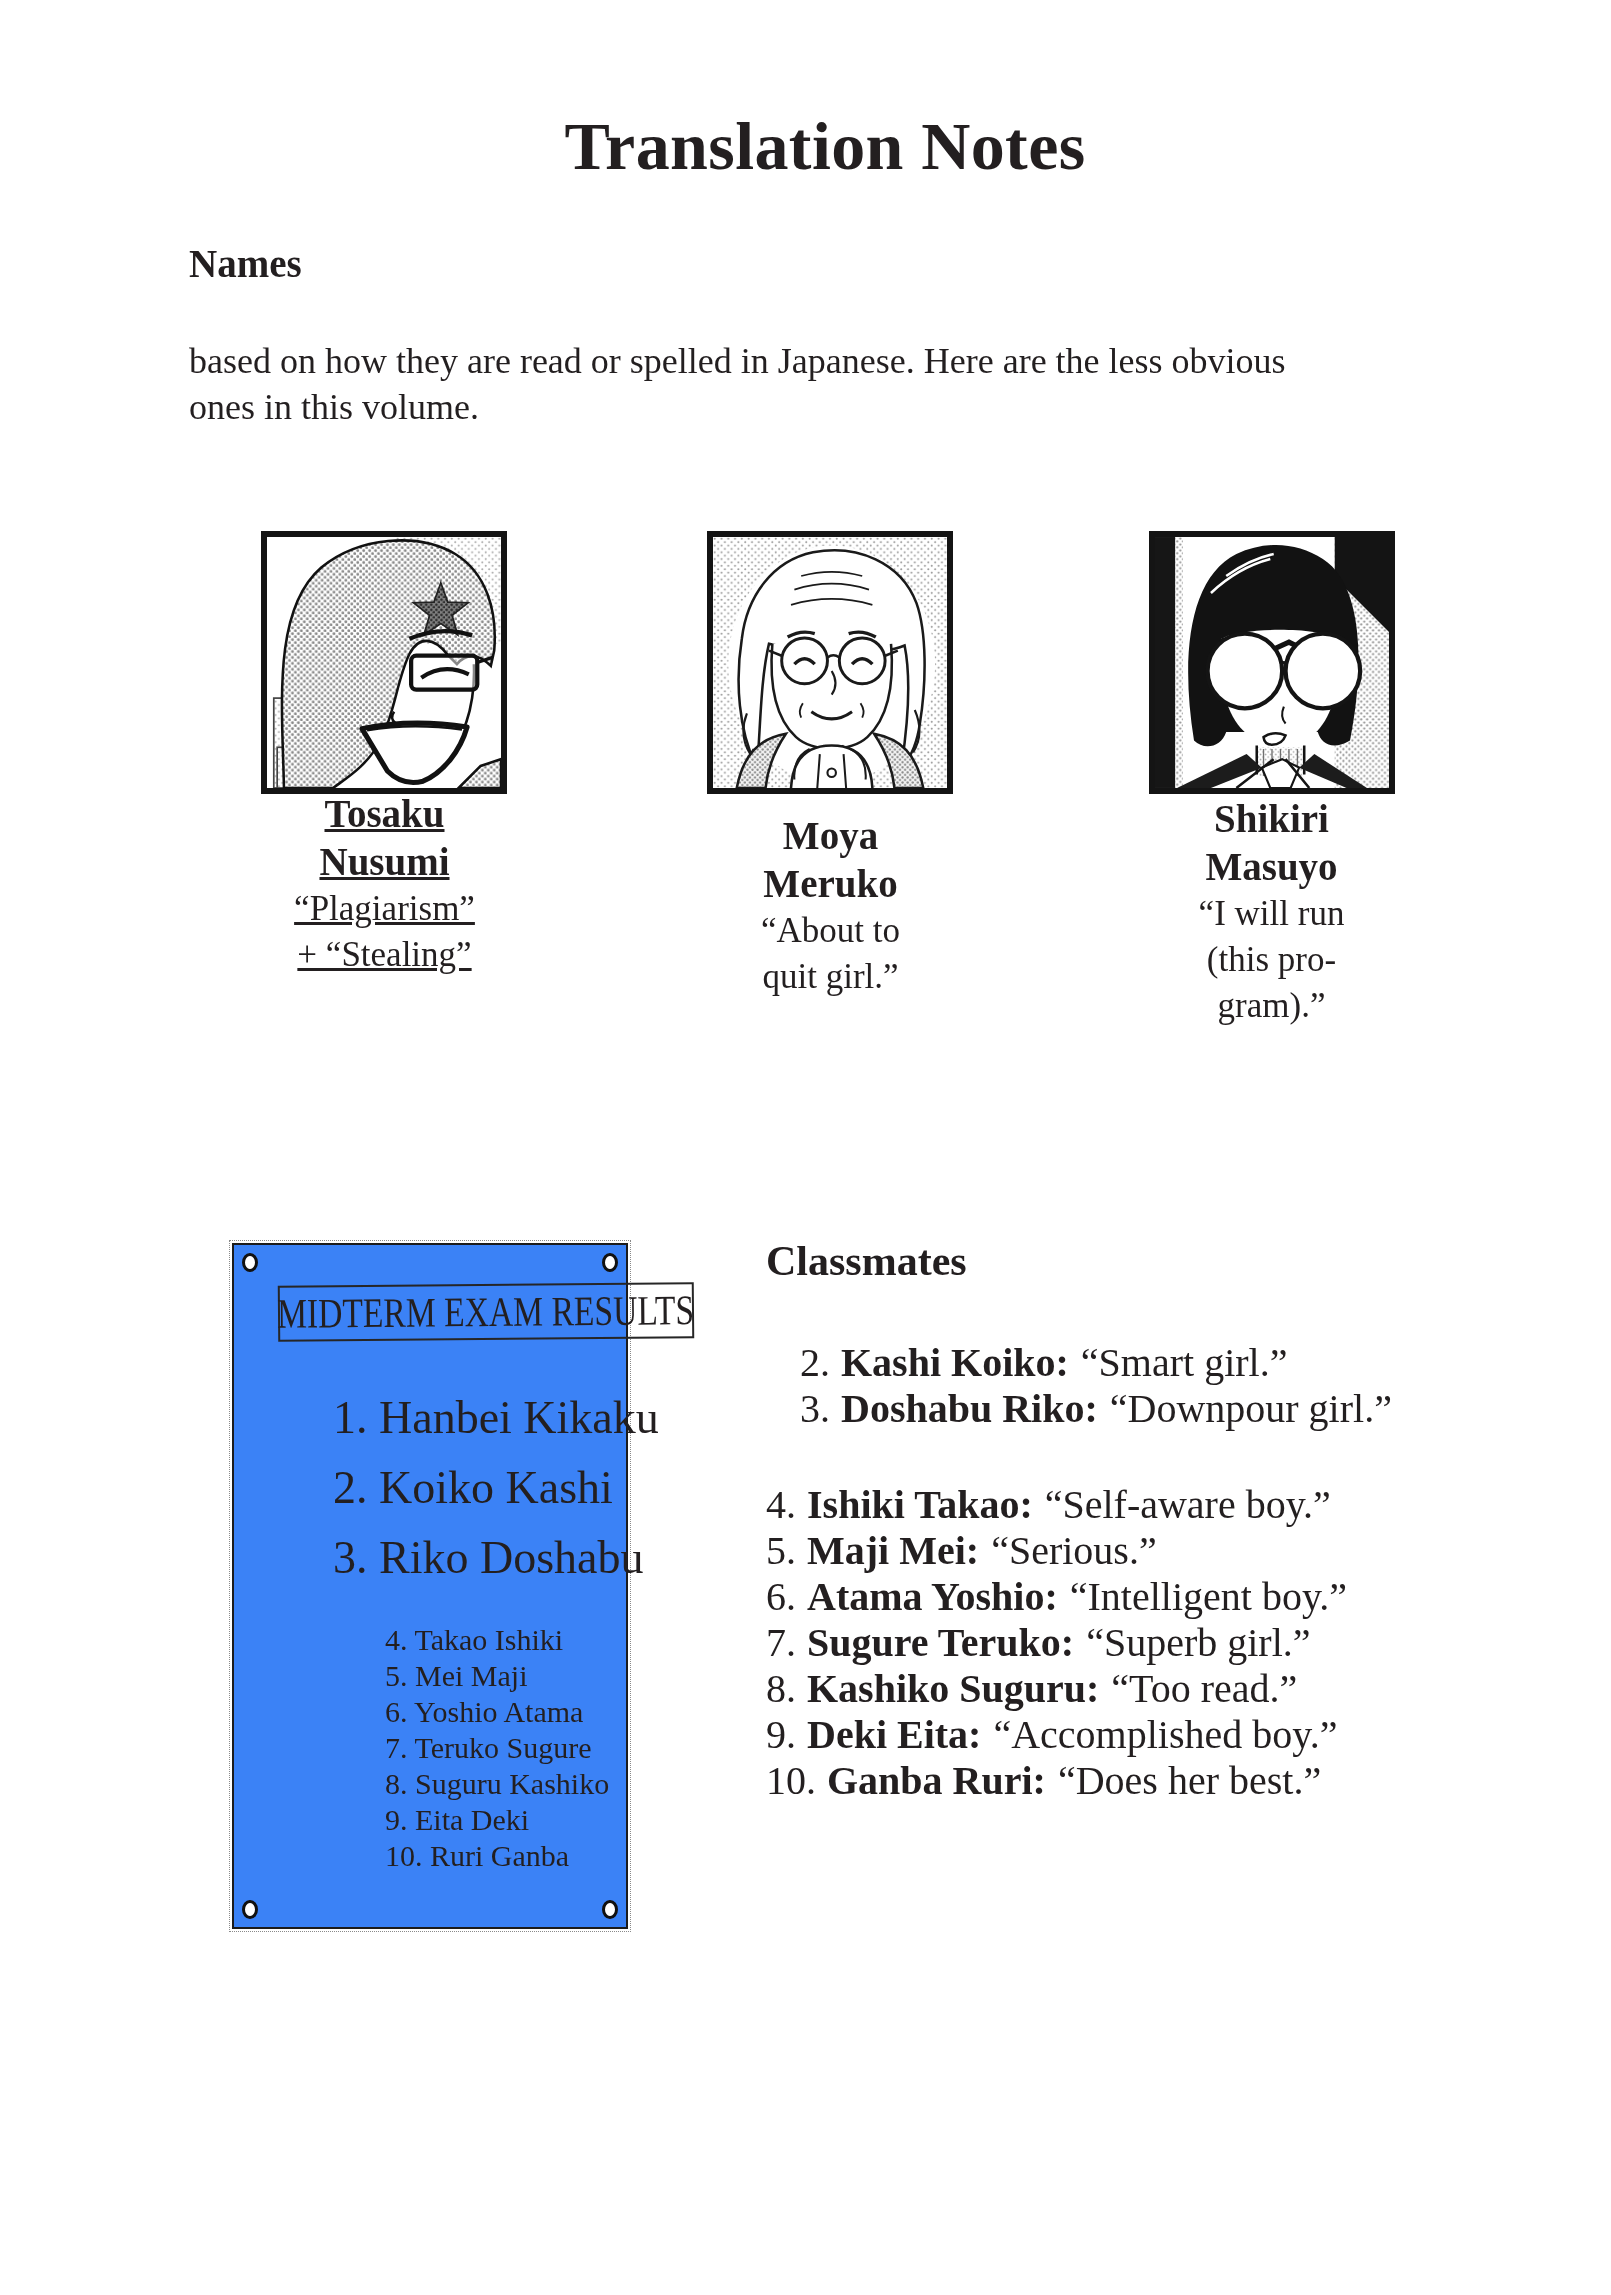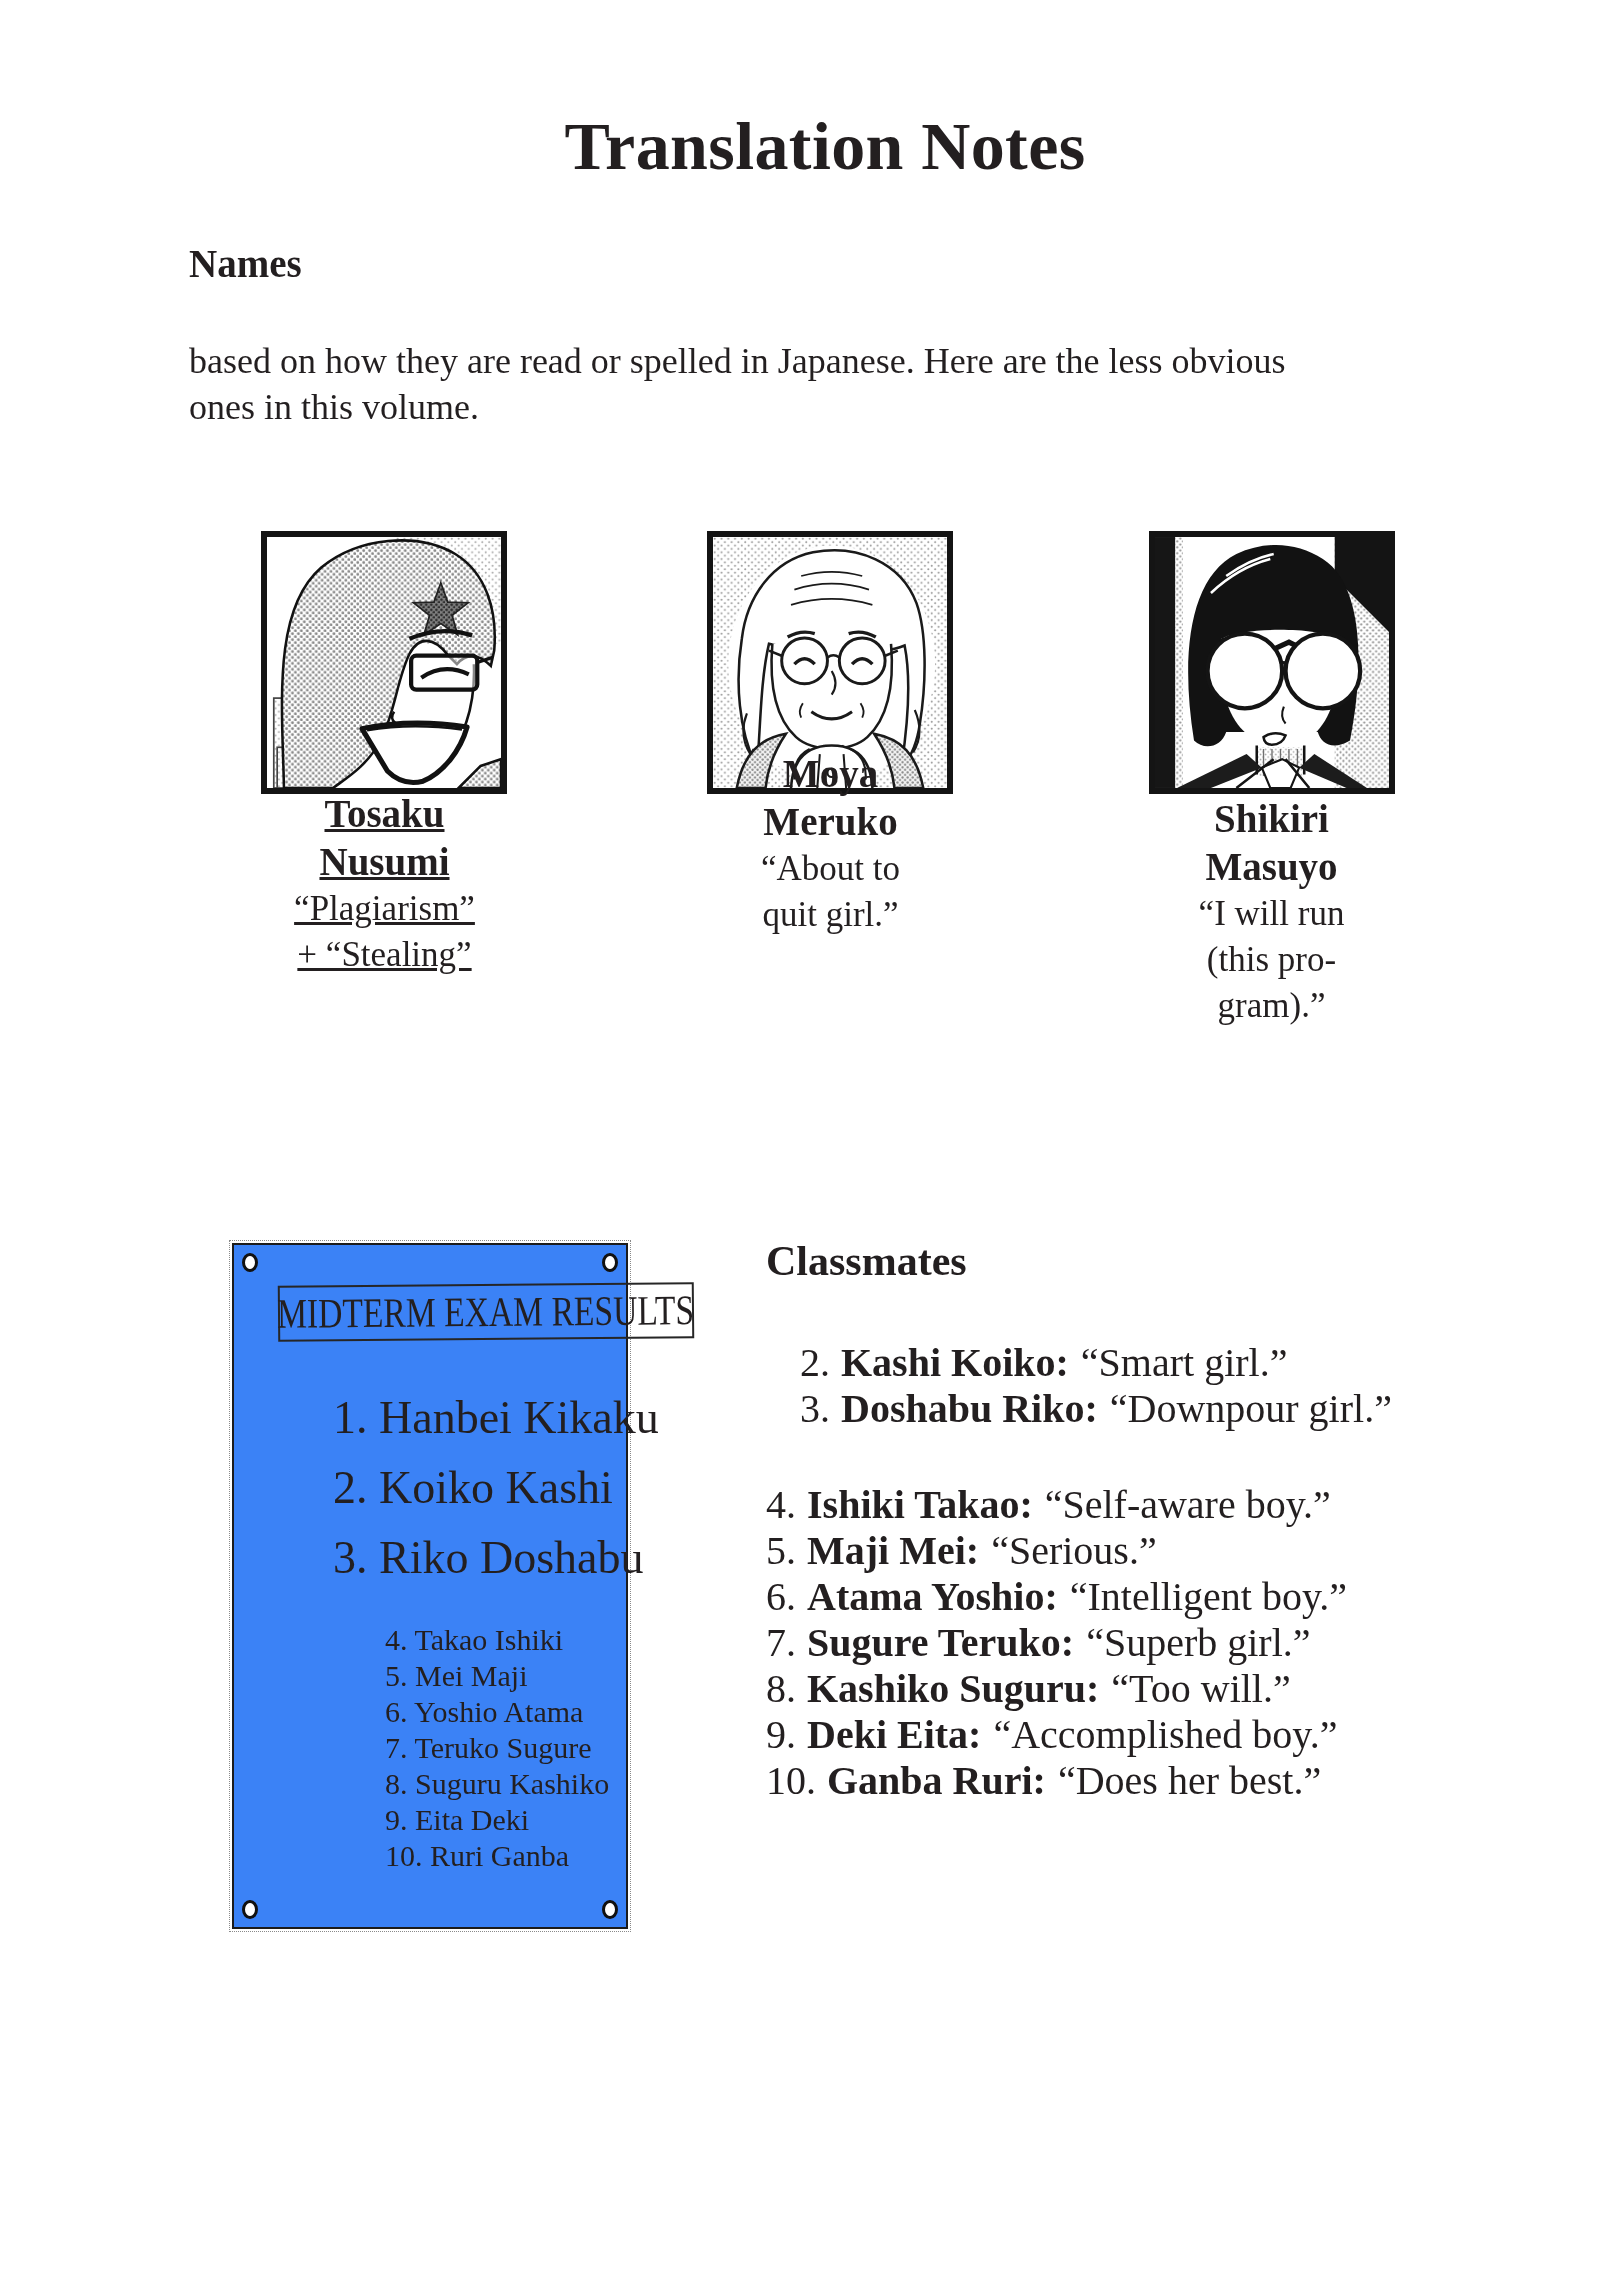--- a/index.html
+++ b/index.html
@@ -23,21 +23,21 @@
   
   .portrait{
     top:531px;width:246px;height:263px;
     border:6px solid #141414;box-sizing:border-box;background:#fff;
   }
   #portrait-0{left:261px;} #portrait-1{left:707px;} #portrait-2{left:1149px;}
   .portrait svg{display:block;width:100%;height:100%;}
 
   .caption{width:289px;text-align:center;}
   #caption-0{left:240px;top:790px;text-decoration:underline;}
-  #caption-1{left:686px;top:750px;}
+  #caption-1{left:686px;top:812px;}
   #caption-2{left:1127px;top:795px;}
   .cap-name{font-size:39px;line-height:48px;font-weight:bold;}
   .cap-desc{font-size:35px;line-height:46px;}
 
   
   #poster{
     left:232px;top:1243px;width:396px;height:686px;
     border:2.5px solid #1c1c1c;box-sizing:border-box;background:#3b82f6;
   }
   #poster::before{
@@ -269,21 +269,21 @@
   <div class="cl-row">
     <span class="cl-num">5.</span><span class="cl-name">Maji Mei:</span><span>“Serious.”</span>
   </div>
   <div class="cl-row">
     <span class="cl-num">6.</span><span class="cl-name">Atama Yoshio:</span><span>“Intelligent boy.”</span>
   </div>
   <div class="cl-row">
     <span class="cl-num">7.</span><span class="cl-name">Sugure Teruko:</span><span>“Superb girl.”</span>
   </div>
   <div class="cl-row">
-    <span class="cl-num">8.</span><span class="cl-name">Kashiko Suguru:</span><span>“Too will.”</span>
+    <span class="cl-num">8.</span><span class="cl-name">Kashiko Suguru:</span><span>“Too read.”</span>
   </div>
   <div class="cl-row">
     <span class="cl-num">9.</span><span class="cl-name">Deki Eita:</span><span>“Accomplished boy.”</span>
   </div>
   <div class="cl-row">
     <span class="cl-num">10.</span><span class="cl-name">Ganba Ruri:</span><span>“Does her best.”</span>
   </div>
 </div>
 
 

